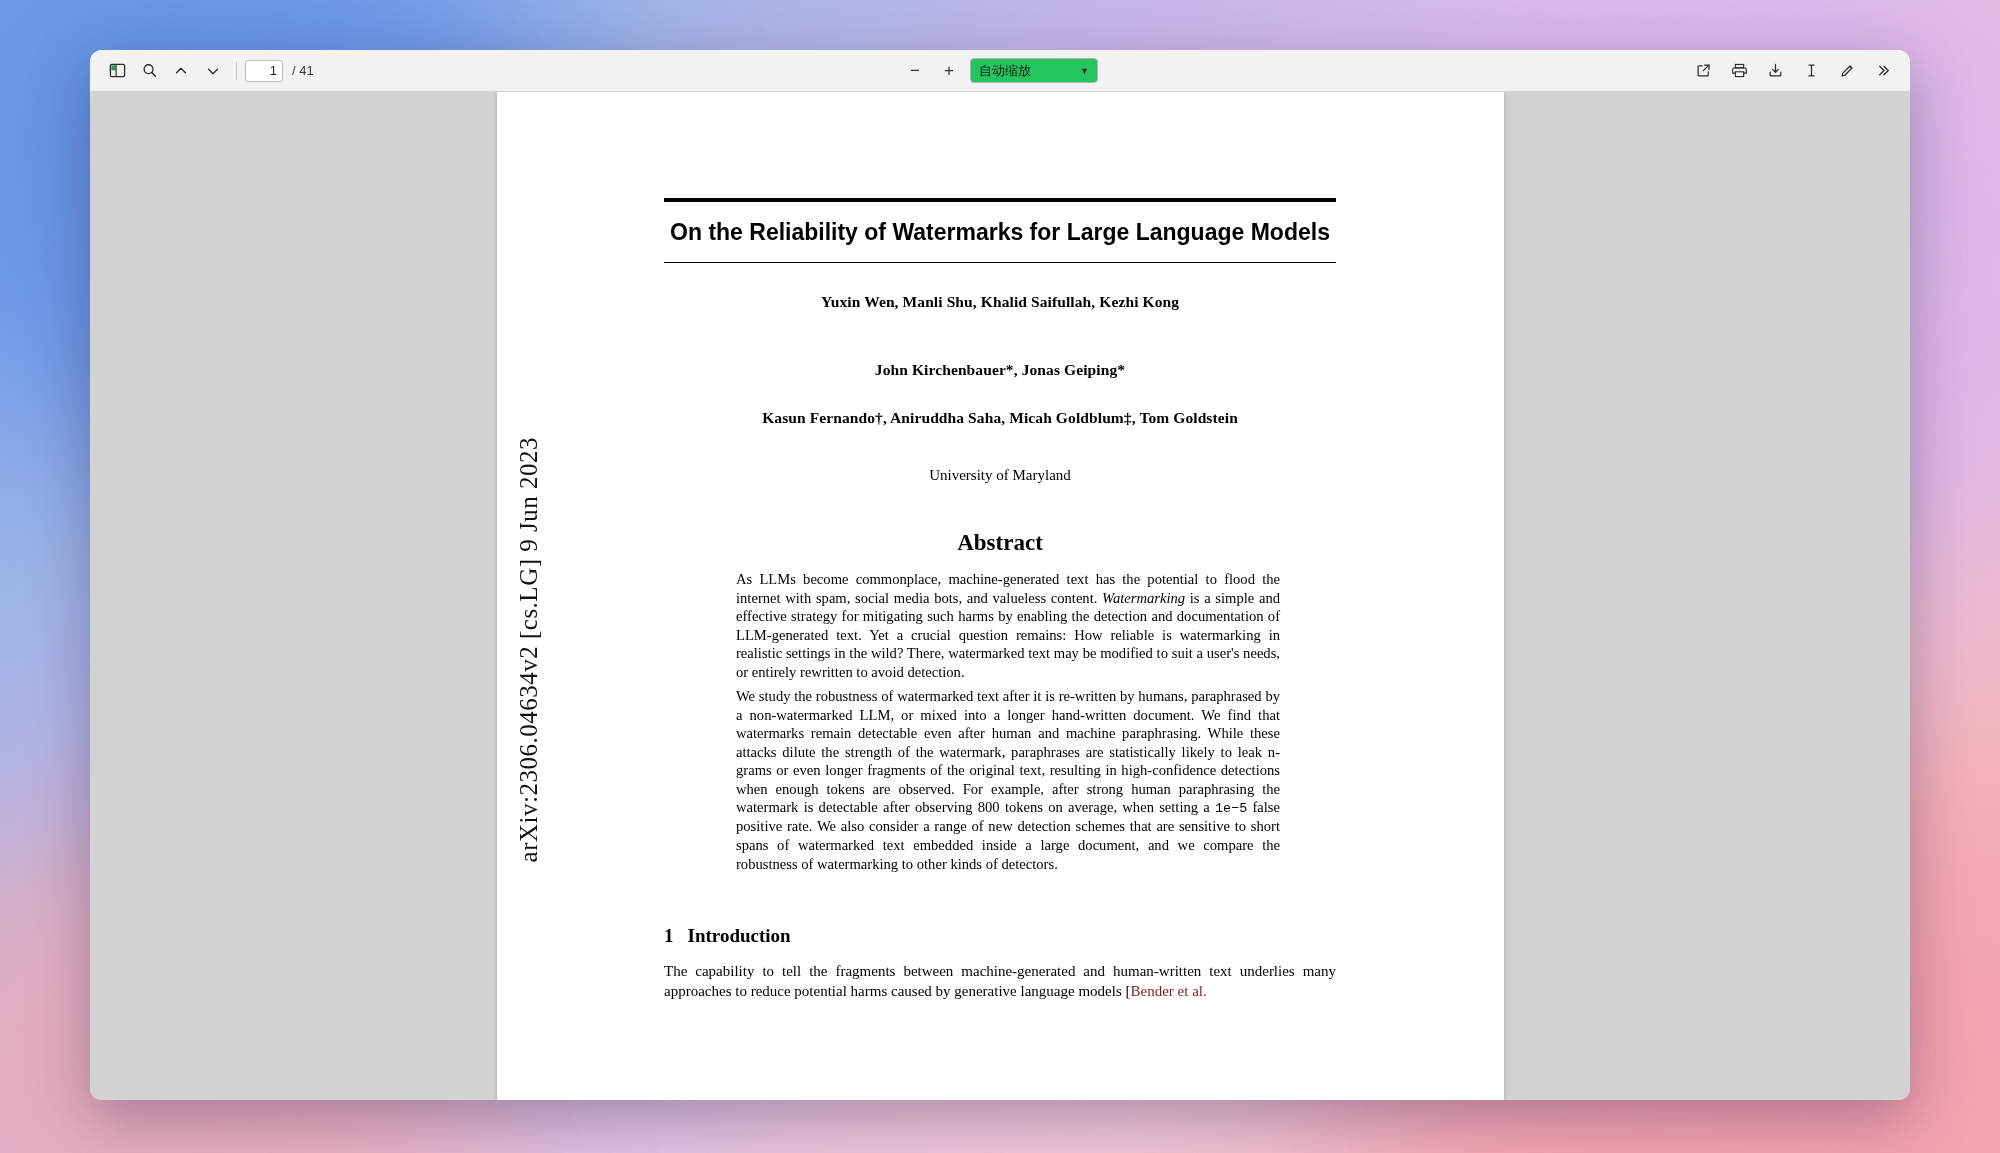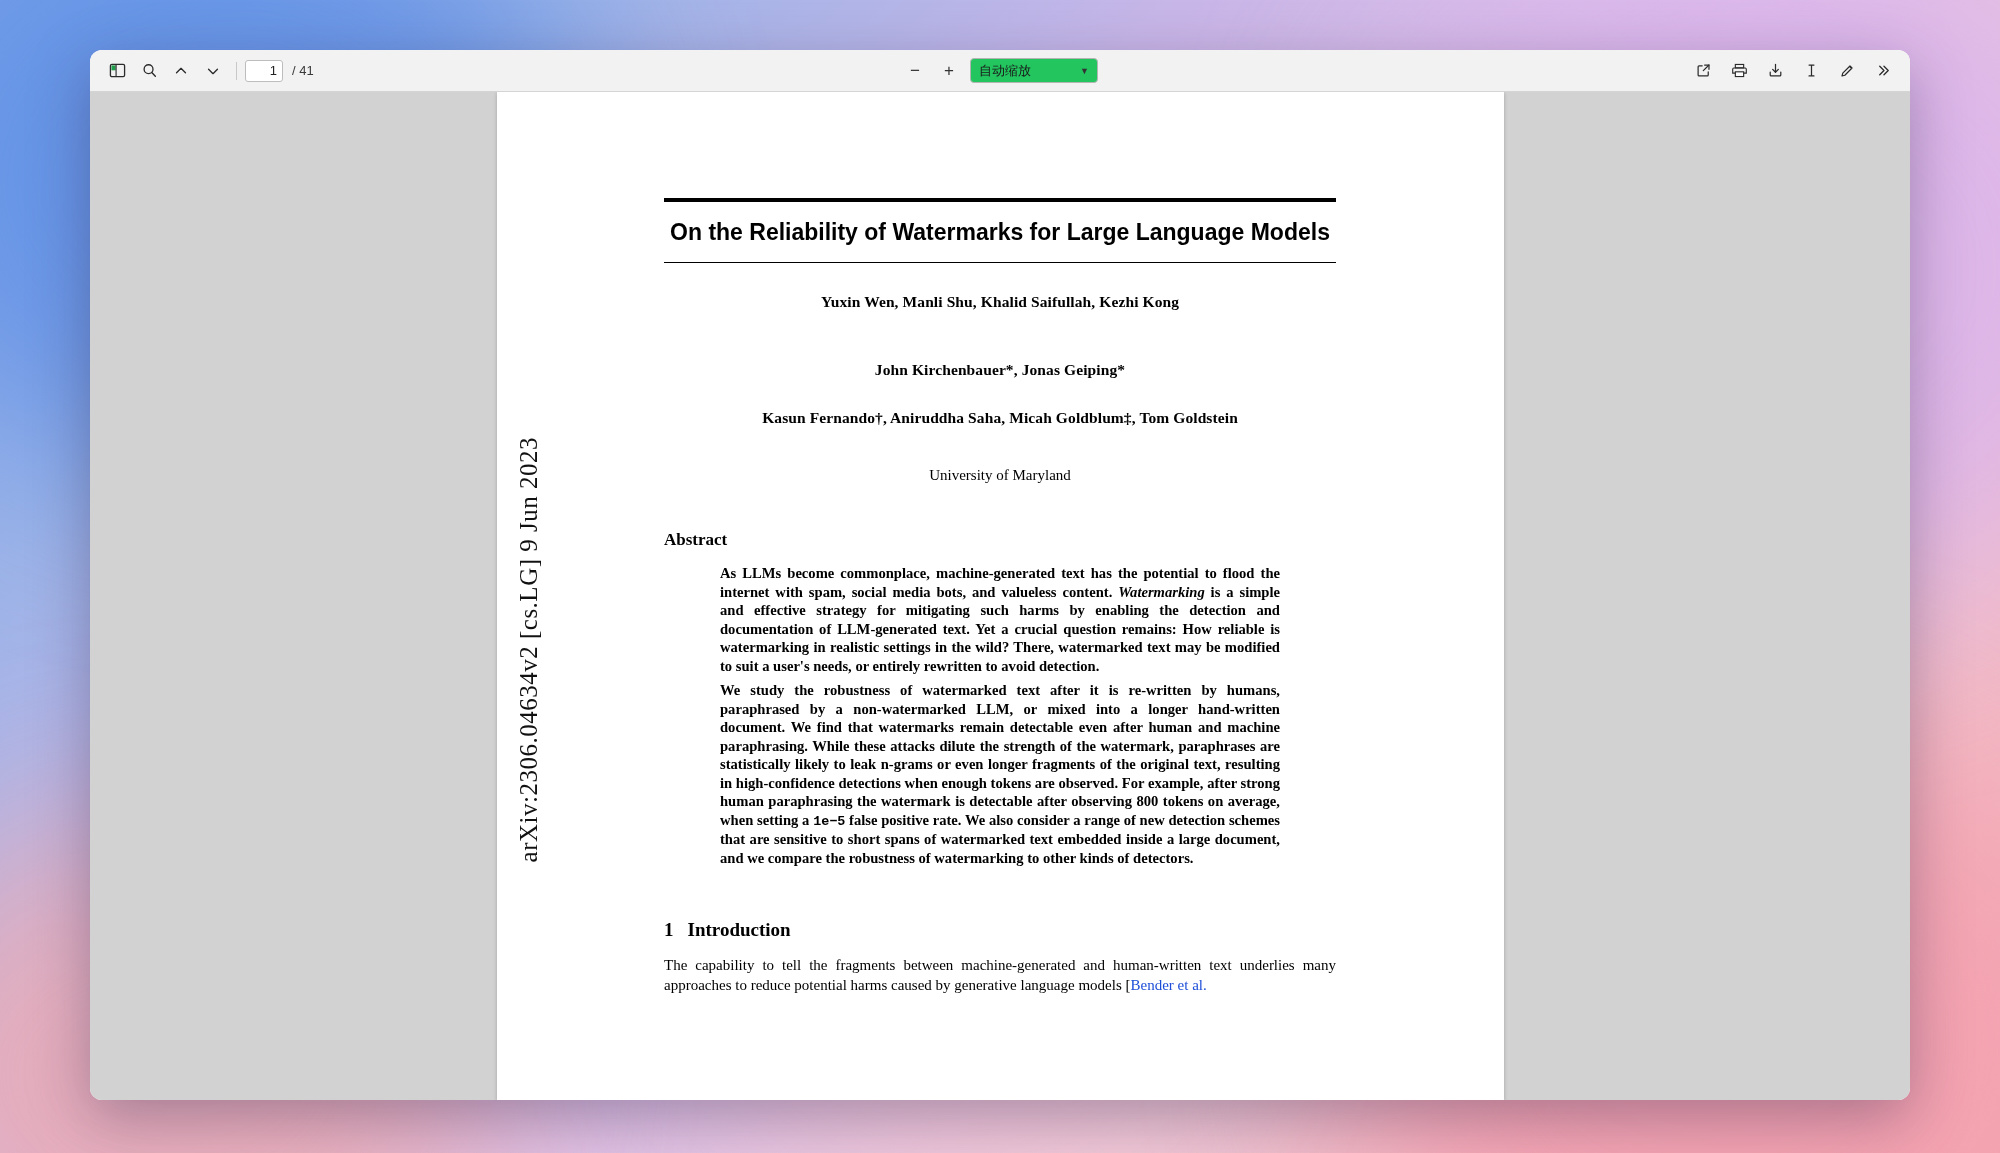--- a/index.html
+++ b/index.html
@@ -200,55 +200,55 @@
   .authors-line.l1 { margin-top: 50px; }
 
   .affiliation {
     text-align: center;
     font-family: "Liberation Serif", serif;
     font-size: 15px;
     margin-top: 40px;
   }
 
   h2.abstract-head {
-    text-align: left;
-    font-family: "Liberation Serif", serif;
-    font-size: 17px;
+    text-align: center;
+    font-family: "Liberation Serif", serif;
+    font-size: 23px;
     font-weight: bold;
     margin: 46px 0 14px 0;
   }
 
   .abstract-body {
     width: 560px;
     margin: 0 auto;
     font-family: "Liberation Serif", serif;
     font-size: 14.6px;
     line-height: 1.27;
     text-align: justify;
   }
-  .abstract-body p { margin: 0 0 0 0; font-weight: bold; }
+  .abstract-body p { margin: 0 0 0 16px; }
   .abstract-body p + p { margin-top: 6px; }
   .abstract-body i { font-style: italic; }
   .mono { font-family: "Liberation Mono", monospace; font-size: 13.4px; }
 
   h2.section-head {
     font-family: "Liberation Serif", serif;
     font-size: 19px;
     font-weight: bold;
     margin: 52px 0 12px 0;
   }
   h2.section-head .num { margin-right: 14px; }
 
   .intro-para {
     font-family: "Liberation Serif", serif;
     font-size: 15px;
     line-height: 1.3;
     text-align: justify;
   }
-  .cite { color: #1d4ed8; }
+  .cite { color: #7f1d1d; }
 
   
   #clip-fade {
     position: absolute;
     left: 0; right: 0; bottom: 0;
     height: 10px;
     background: linear-gradient(to bottom, rgba(255,255,255,0), rgba(255,255,255,0));
   }
 </style>
 </head>

